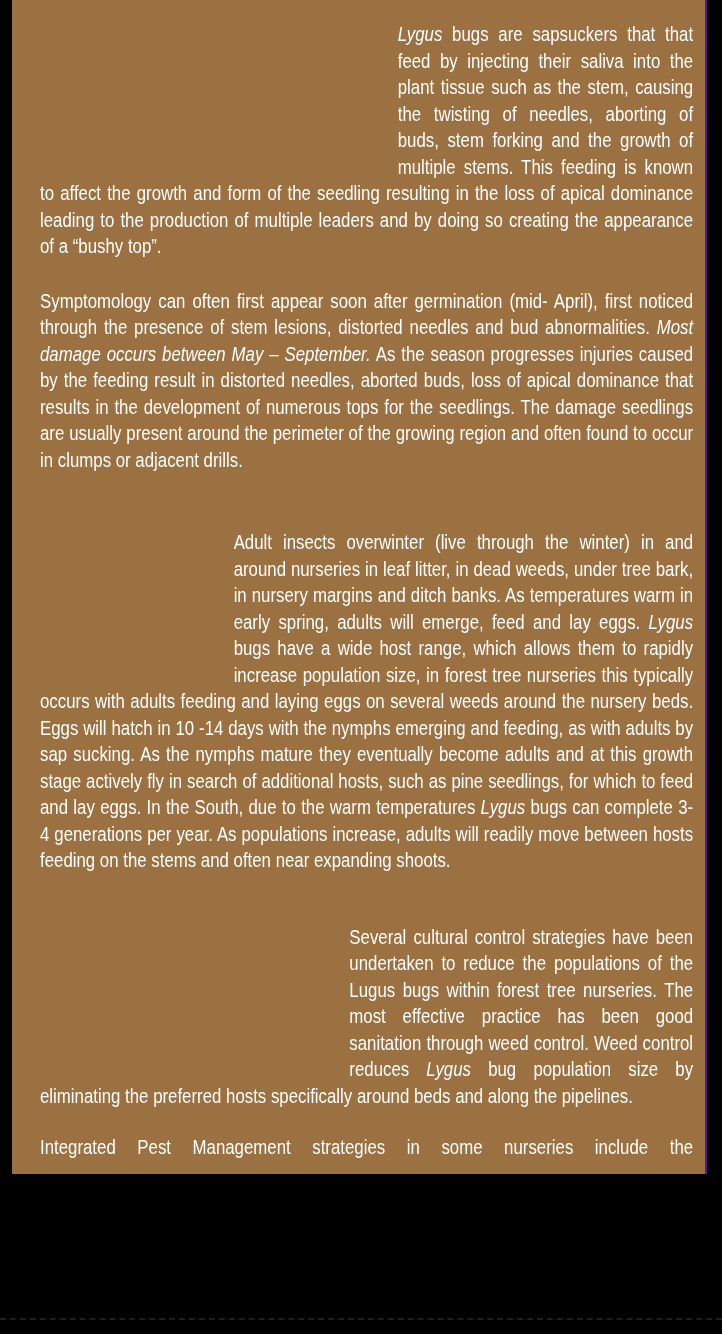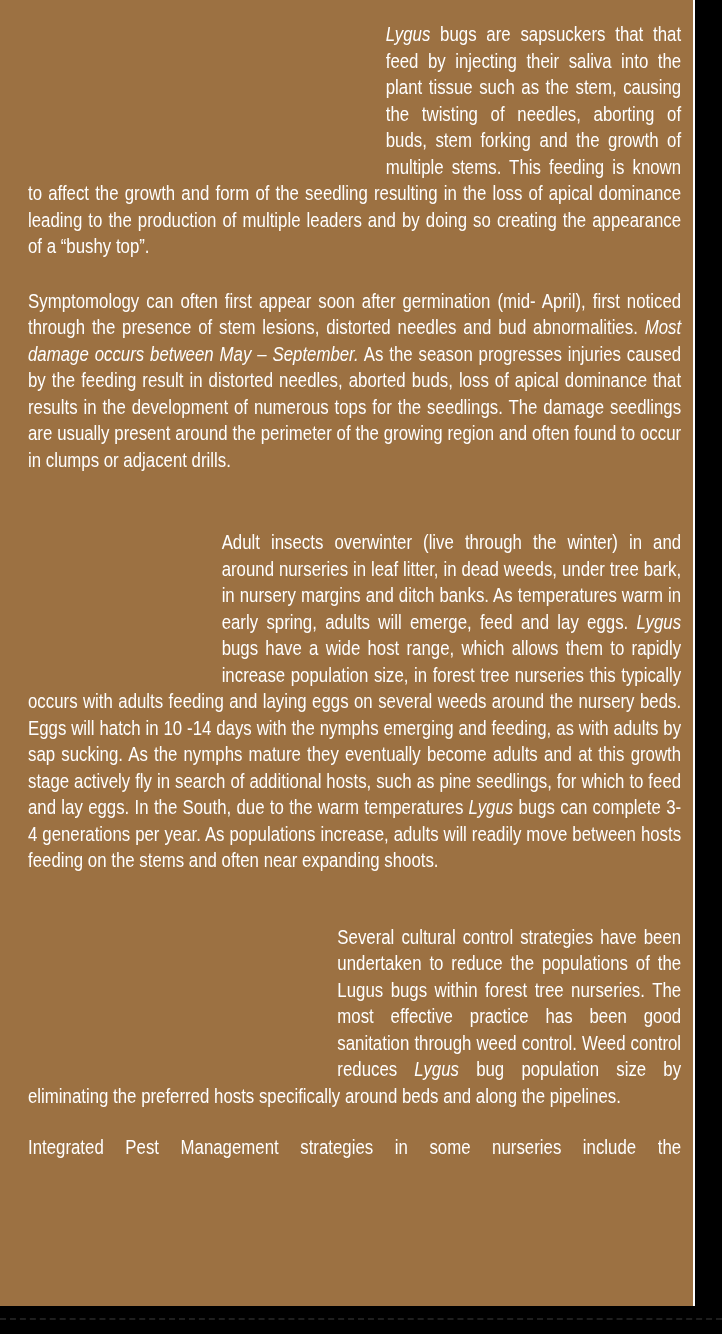--- a/index.html
+++ b/index.html
@@ -4,24 +4,24 @@
 <style>
   html, body { margin: 0; padding: 0; }
   body {
     width: 722px; height: 1334px;
     background: #000000;
     overflow: hidden;
     position: relative;
     font-family: "Liberation Sans", sans-serif;
   }
   .page {
-    position: absolute; left: 0; top: 0;
-    width: 695px; height: 1306px;
+    position: absolute; left: 12px; top: 0;
+    width: 695px; height: 1174px;
     background: #9C7142;
-    border-right: 2px solid #ffffff;
+    border-right: 2px solid #4c1d95;
     box-sizing: border-box;
     overflow: hidden;
   }
   .content {
     position: absolute; left: 28px; top: 21px;
     width: 796px;
     transform: scaleX(0.8205);
     transform-origin: left top;
     color: #FFFFFF;
     font-size: 20.5px;

